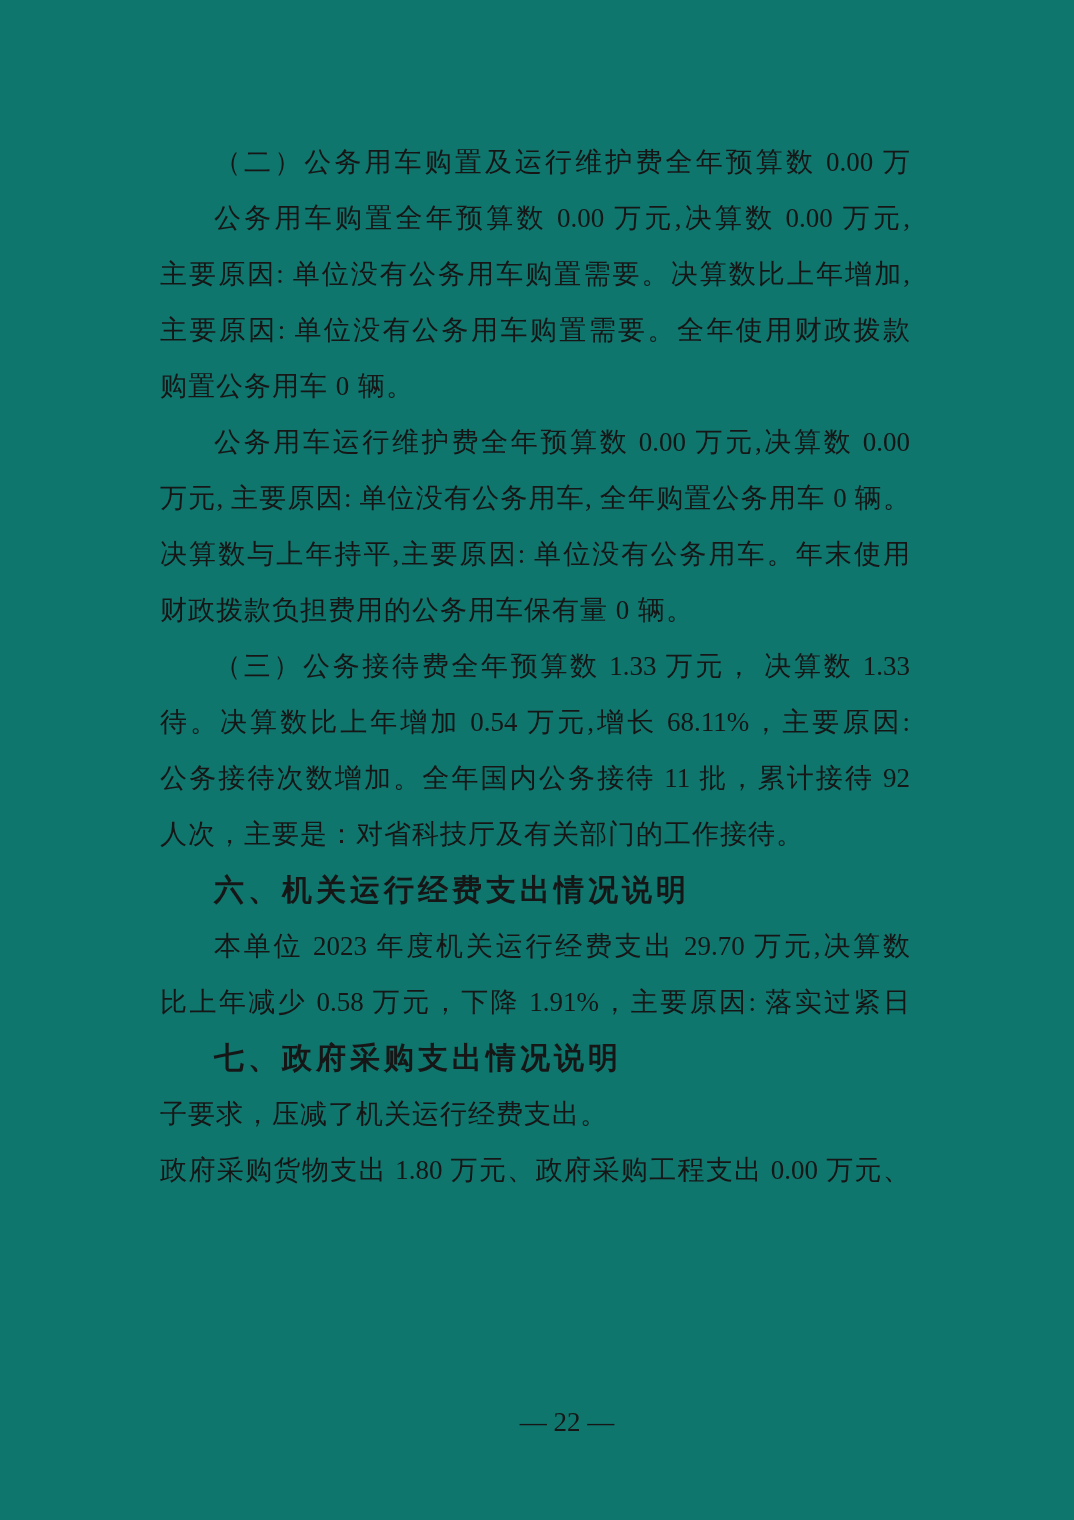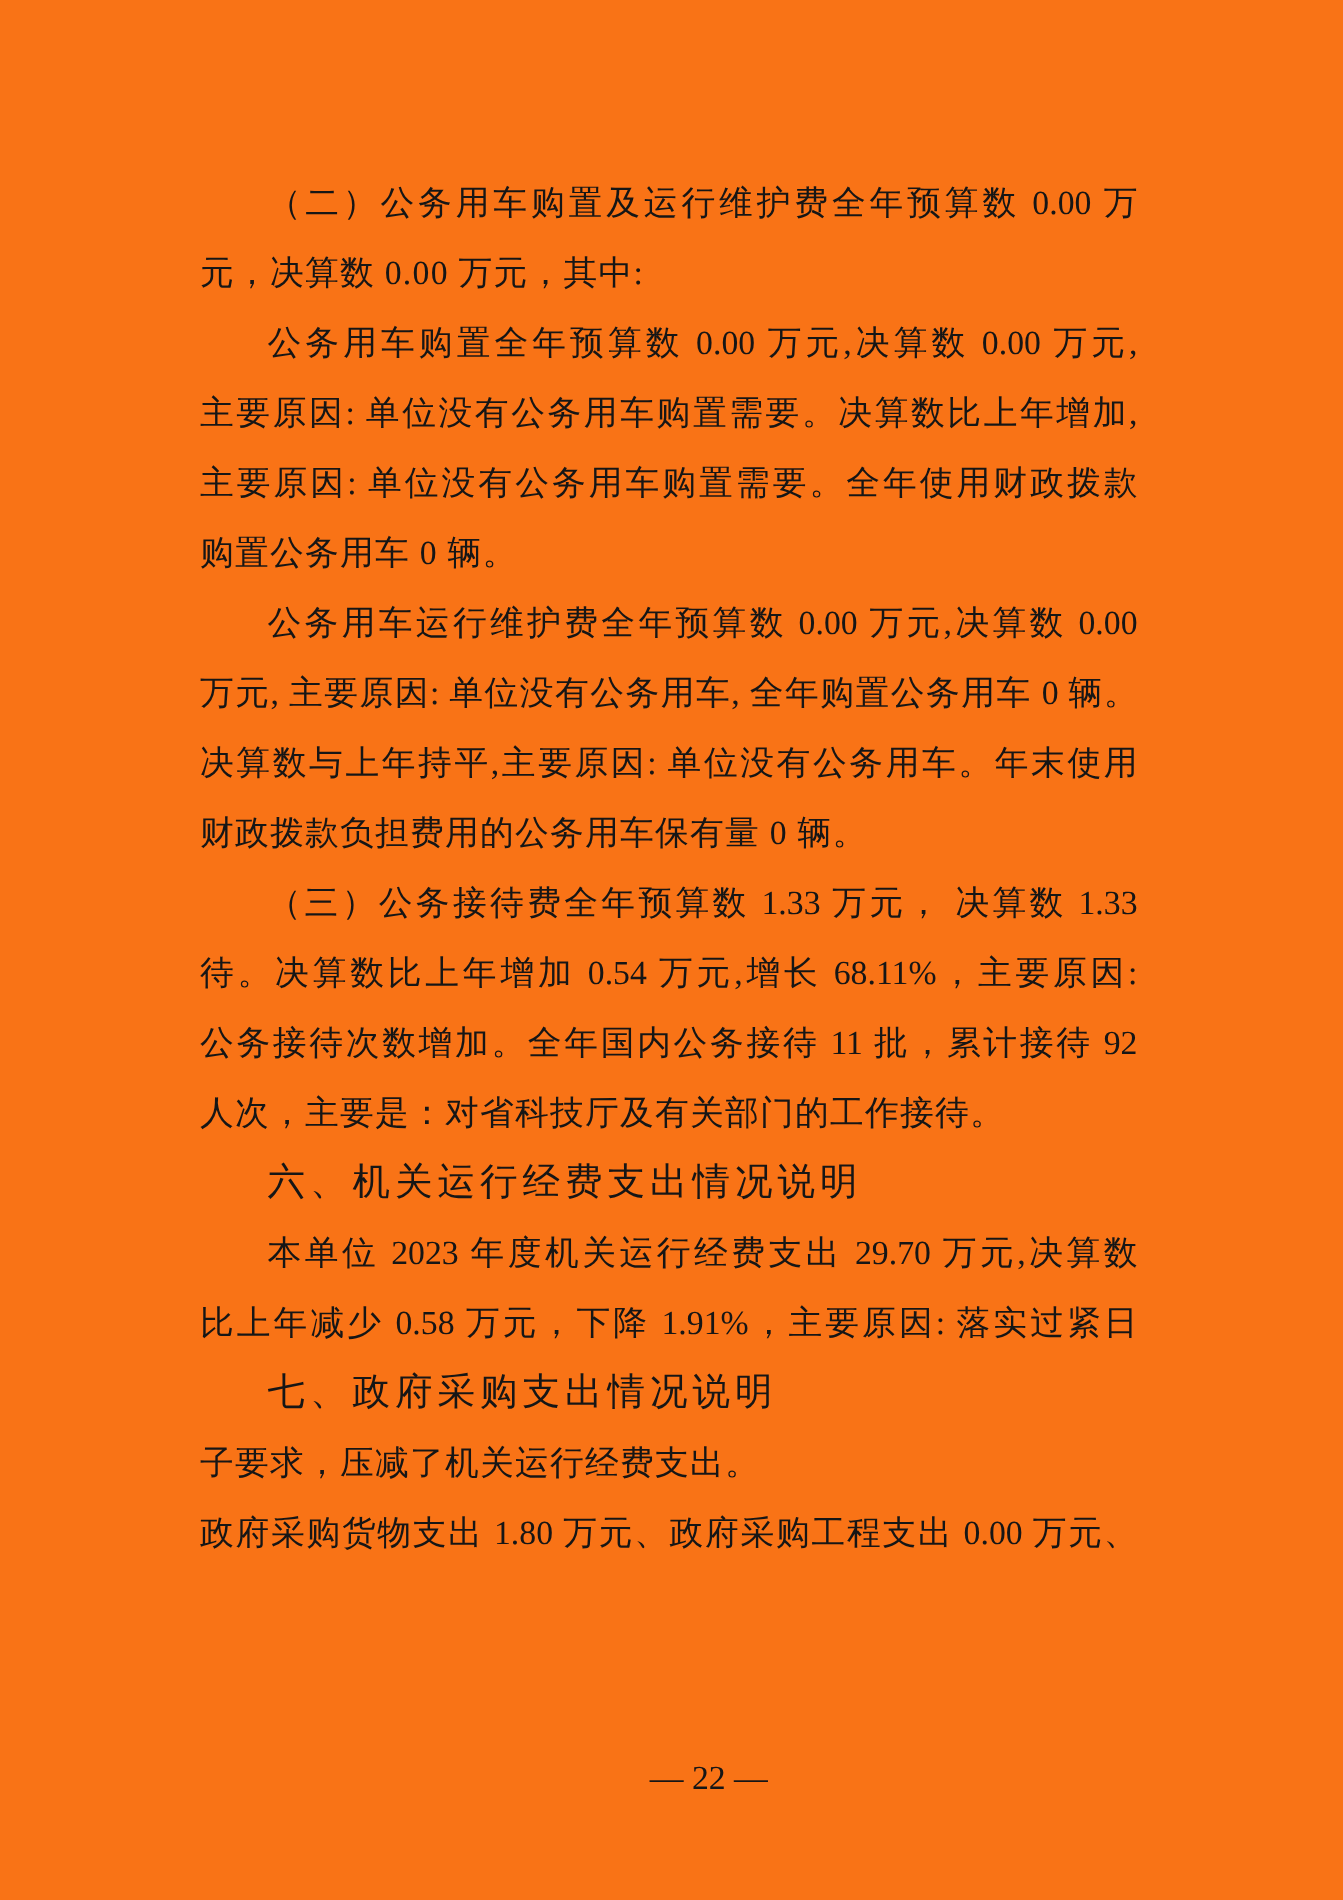--- a/index.html
+++ b/index.html
@@ -2,21 +2,21 @@
 <html><head>
 <meta charset="utf-8">
 <style>
   * { margin: 0; padding: 0; box-sizing: border-box; }
   html, body { background: #e8e8e8; }
   .page {
     position: relative;
     width: 1074px;
     height: 1520px;
     margin: 0 auto;
-    background: #f97316;
+    background: #0f766e;
     color: #161616;
     font-family: "Liberation Serif", serif;
     overflow: hidden;
   }
   .textblock {
     position: absolute;
     left: 160px;
     top: 134px;
     width: 750px;
   }
@@ -31,21 +31,21 @@
   .line.justify {
     text-align: justify;
     text-align-last: justify;
     letter-spacing: 0;
   }
   .line.indent {
     text-indent: 54px;
   }
   .line.heading {
     font-family: "Liberation Sans", sans-serif;
-    font-weight: normal;
+    font-weight: bold;
     font-size: 30px;
     letter-spacing: 4px;
     text-align: left;
     text-align-last: left;
   }
   .footer {
     position: absolute;
     left: 0;
     top: 1402px;
     width: 100%;
@@ -57,21 +57,20 @@
     font-family: "Liberation Serif", serif;
     margin-left: 30px;
   }
 </style>
 </head>
 <body>
 
 <div class="page">
   <div class="textblock">
     <div class="line indent justify">（二）公务用车购置及运行维护费全年预算数 0.00 万</div>
-    <div class="line">元，决算数 0.00 万元，其中:</div>
     <div class="line indent justify">公务用车购置全年预算数 0.00 万元,决算数 0.00 万元,</div>
     <div class="line justify">主要原因: 单位没有公务用车购置需要。决算数比上年增加,</div>
     <div class="line justify">主要原因: 单位没有公务用车购置需要。全年使用财政拨款</div>
     <div class="line">购置公务用车 0 辆。</div>
     <div class="line indent justify">公务用车运行维护费全年预算数 0.00 万元,决算数 0.00</div>
     <div class="line justify">万元, 主要原因: 单位没有公务用车, 全年购置公务用车 0 辆。</div>
     <div class="line justify">决算数与上年持平,主要原因: 单位没有公务用车。年末使用</div>
     <div class="line">财政拨款负担费用的公务用车保有量 0 辆。</div>
     <div class="line indent justify">（三）公务接待费全年预算数 1.33 万元， 决算数 1.33</div>
     <div class="line justify">待。决算数比上年增加 0.54 万元,增长 68.11%，主要原因:</div>

